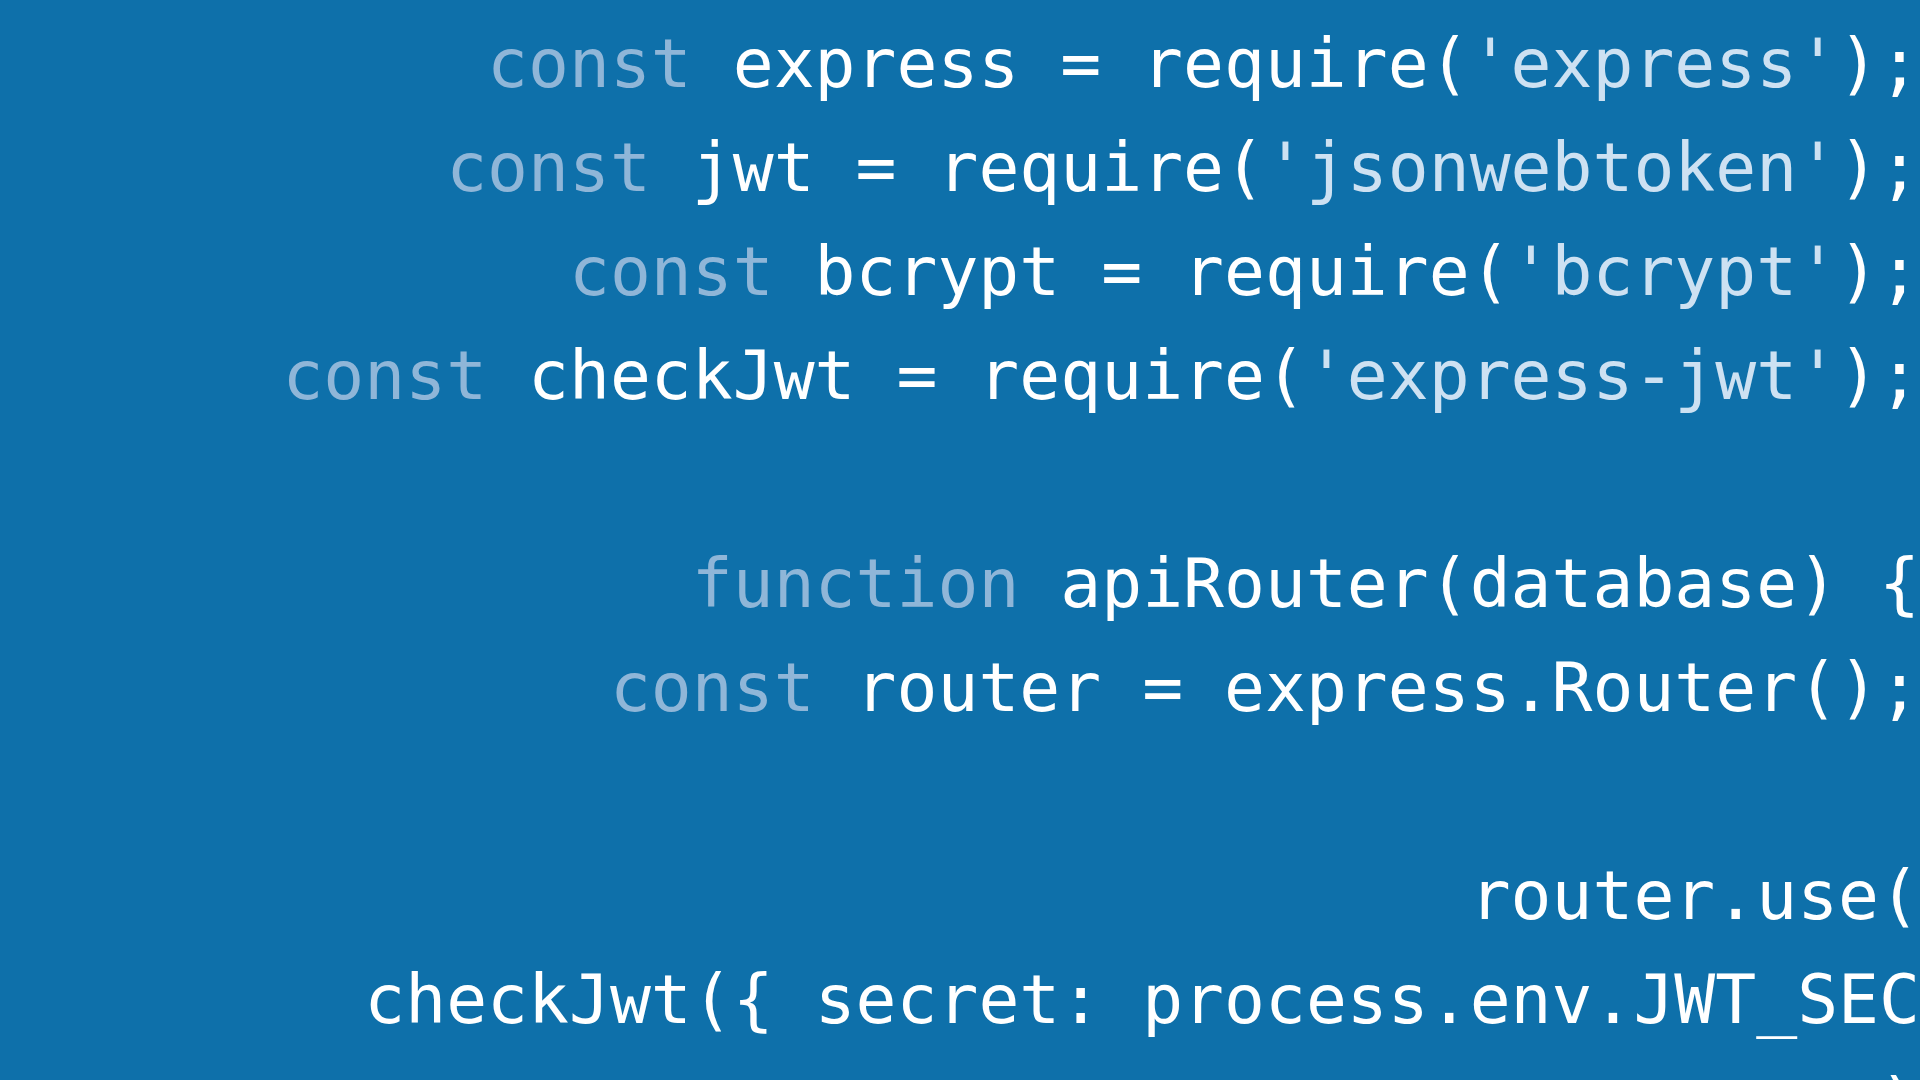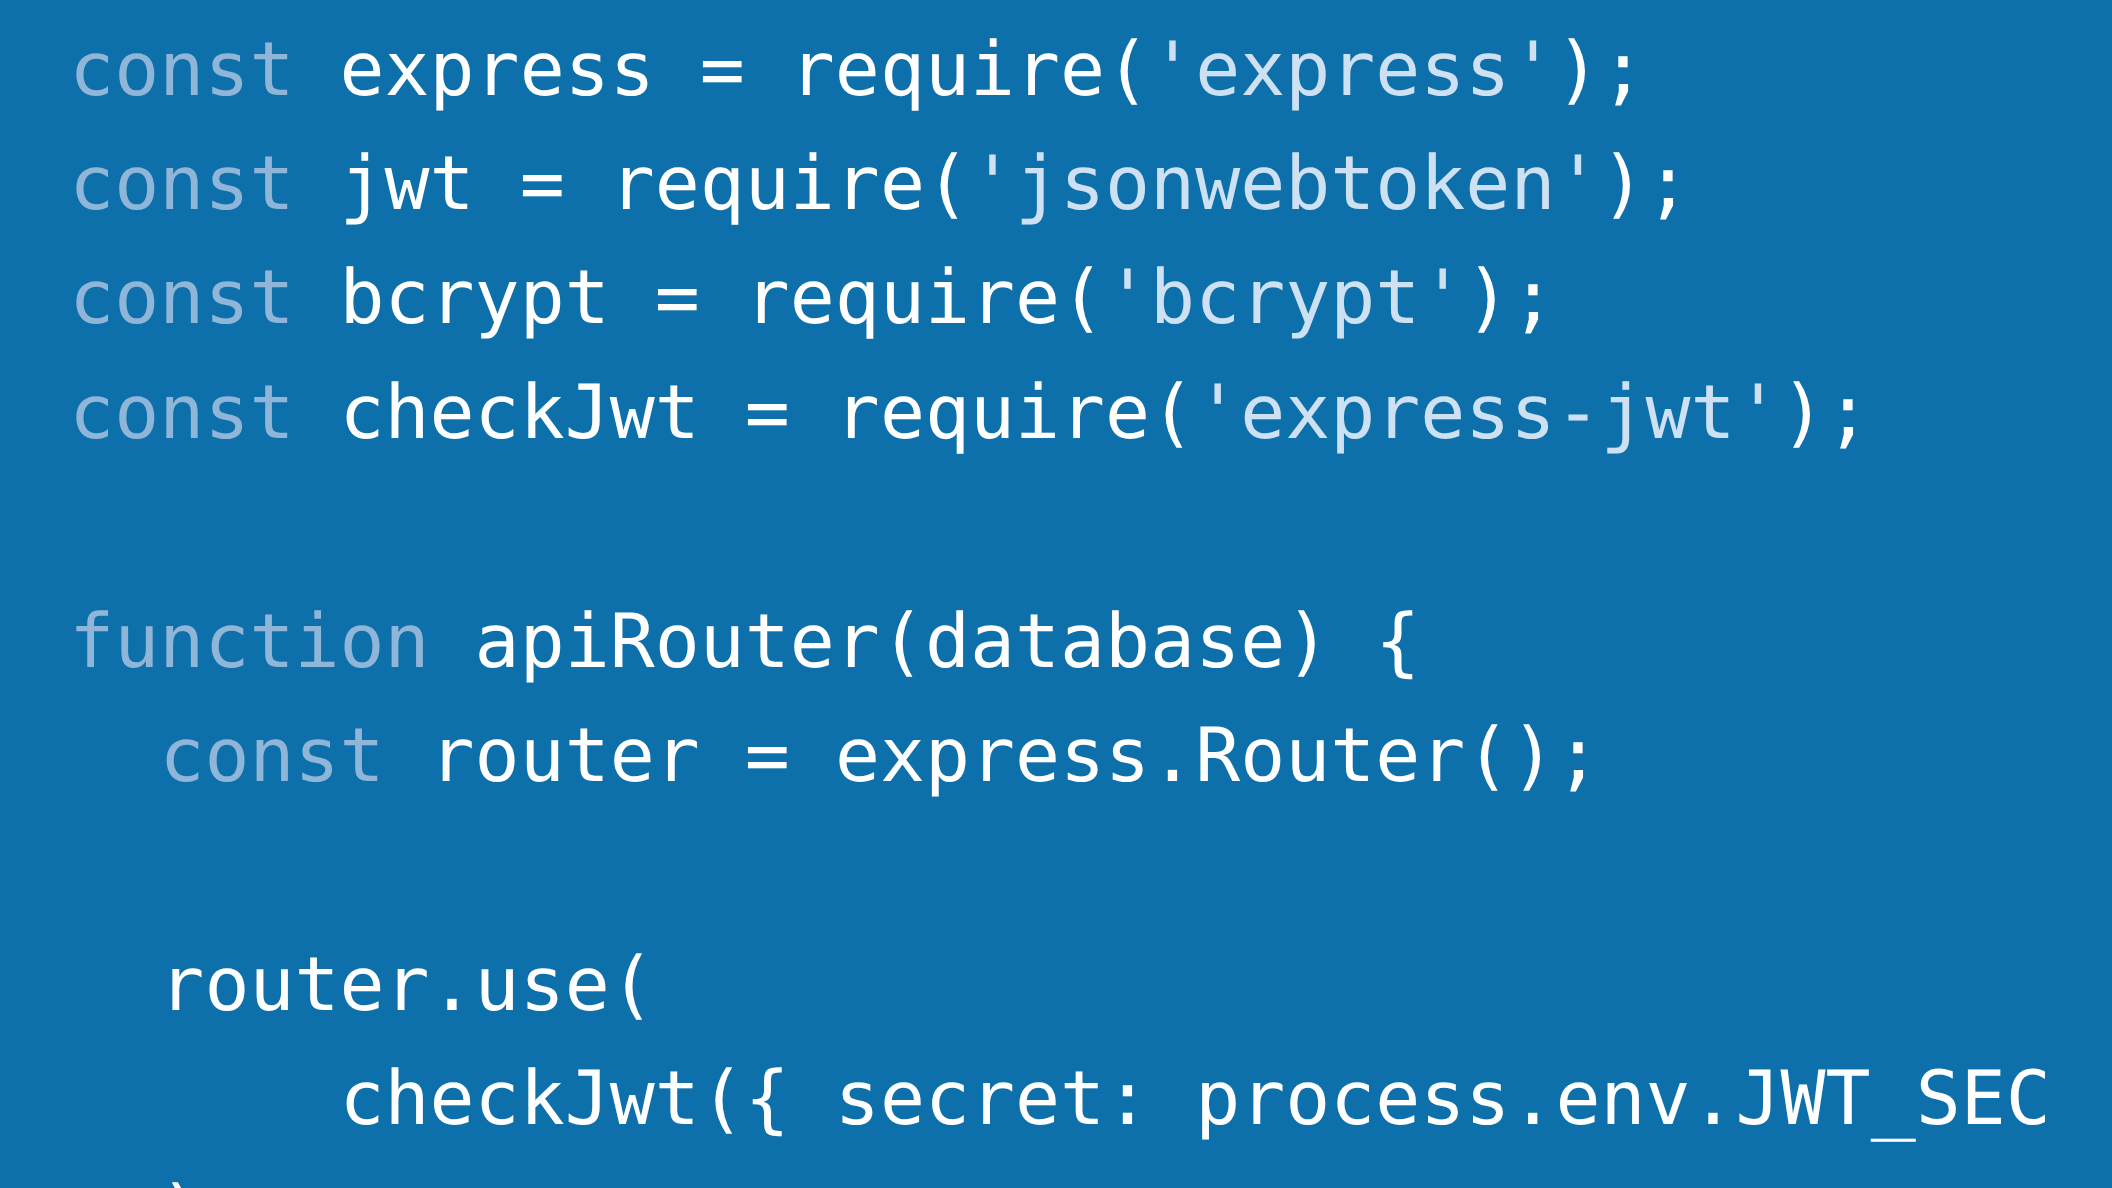--- a/index.html
+++ b/index.html
@@ -19,20 +19,21 @@
     margin: 0;
     padding: 12px 0 0 63px;
     font-family: "DejaVu Sans Mono", "Liberation Mono", monospace;
     font-size: 68px;
     line-height: 104px;
     white-space: pre;
     color: var(--def, #ffffff);
   }
   pre.code .line {
     height: 104px;
+    text-align: right;
   }
   pre.code .keyword { color: var(--kw, #8fb6d8); }
   pre.code .string  { color: var(--str, #cde1f2); }
   pre.code .default { color: var(--def, #ffffff); }
 </style>
 </head>
 <body>
 
 <div class="code-wrap">
   <pre class="code"><div class="line"><span class="keyword">const</span><span class="default"> express = require(</span><span class="string">'express'</span><span class="default">);</span></div><div class="line"><span class="keyword">const</span><span class="default"> jwt = require(</span><span class="string">'jsonwebtoken'</span><span class="default">);</span></div><div class="line"><span class="keyword">const</span><span class="default"> bcrypt = require(</span><span class="string">'bcrypt'</span><span class="default">);</span></div><div class="line"><span class="keyword">const</span><span class="default"> checkJwt = require(</span><span class="string">'express-jwt'</span><span class="default">);</span></div><div class="line"> </div><div class="line"><span class="keyword">function</span><span class="default"> apiRouter(database) {</span></div><div class="line"><span class="default">  </span><span class="keyword">const</span><span class="default"> router = express.Router();</span></div><div class="line"> </div><div class="line"><span class="default">  router.use(</span></div><div class="line"><span class="default">      checkJwt({ secret: process.env.JWT_SEC</span></div><div class="line"><span class="default">  )</span></div></pre>

